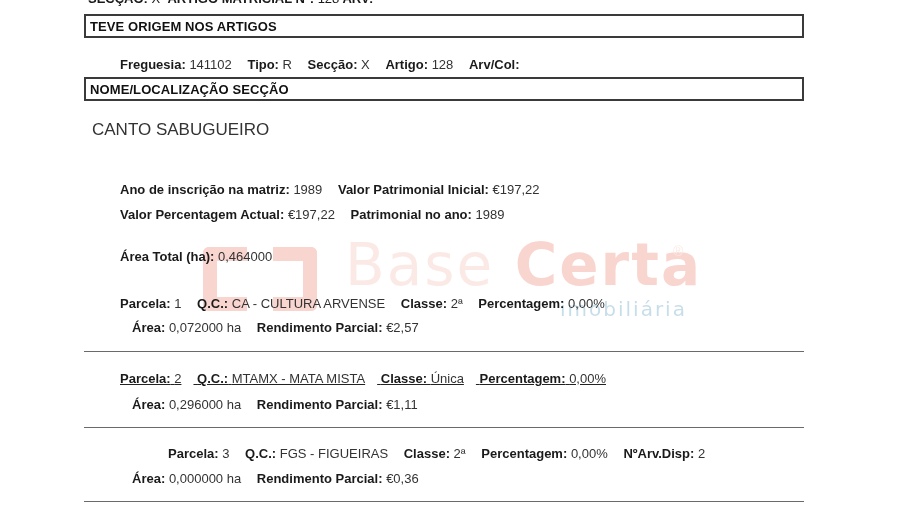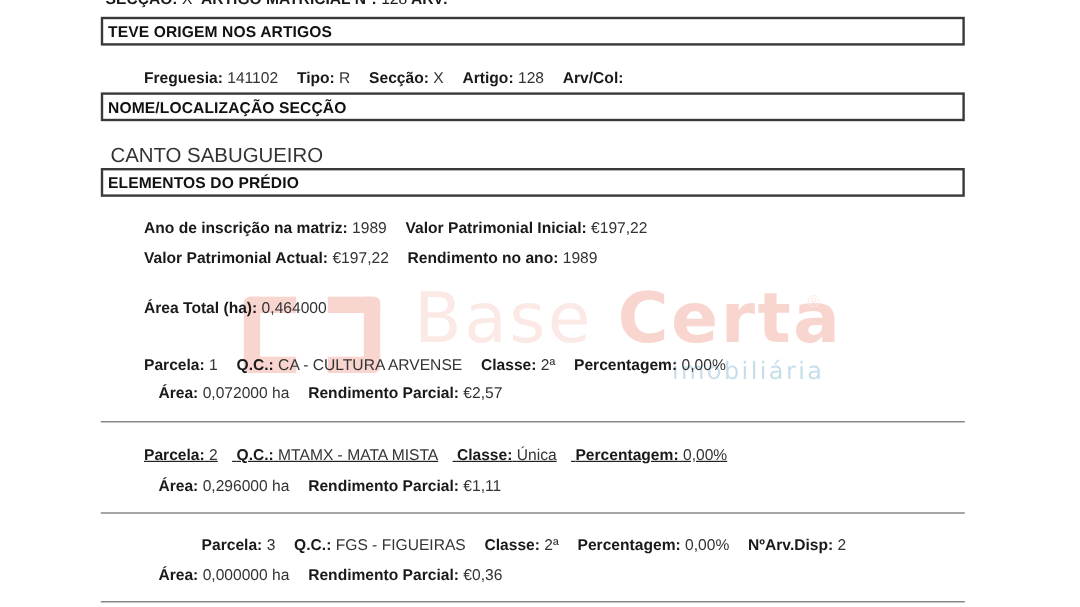--- a/index.html
+++ b/index.html
@@ -63,28 +63,27 @@
     <span class="lbl">Freguesia:</span> <span class="val">141102</span><span class="gap"></span>
     <span class="lbl">Tipo:</span> <span class="val">R</span><span class="gap"></span>
     <span class="lbl">Secção:</span> <span class="val">X</span><span class="gap"></span>
     <span class="lbl">Artigo:</span> <span class="val">128</span><span class="gap"></span>
     <span class="lbl">Arv/Col:</span> <span class="val"></span>
   </div>
 
   <div class="section-box" style="top:77px;">NOME/LOCALIZAÇÃO SECÇÃO</div>
   <div class="plain" style="top:120px;">CANTO SABUGUEIRO</div>
 
-  <div class="section-box" style="top:140px;">ELEMENTOS DO PRÉDIO</div>
   <div class="row" style="top:182px;text-align:center;">
     <span class="lbl">Ano de inscrição na matriz:</span> <span class="val">1989</span><span class="gap"></span>
     <span class="lbl">Valor Patrimonial Inicial:</span> <span class="val">€197,22</span>
   </div>
   <div class="row" style="top:207px;">
-    <span class="lbl">Valor Patrimonial Actual:</span> <span class="val">€197,22</span><span class="gap"></span>
-    <span class="lbl">Rendimento no ano:</span> <span class="val">1989</span>
+    <span class="lbl">Valor Percentagem Actual:</span> <span class="val">€197,22</span><span class="gap"></span>
+    <span class="lbl">Patrimonial no ano:</span> <span class="val">1989</span>
   </div>
   <div class="row" style="top:249px;">
     <span class="lbl">Área Total (ha):</span> <span class="val">0,464000</span>
   </div>
 
 
   <div class="row" style="top:296px;">
     <span class="lbl">Parcela:</span> <span class="val">1</span><span class="gap"></span>
     <span class="lbl">Q.C.:</span> <span class="val">CA - CULTURA ARVENSE</span><span class="gap"></span>
     <span class="lbl">Classe:</span> <span class="val">2ª</span><span class="gap"></span>

